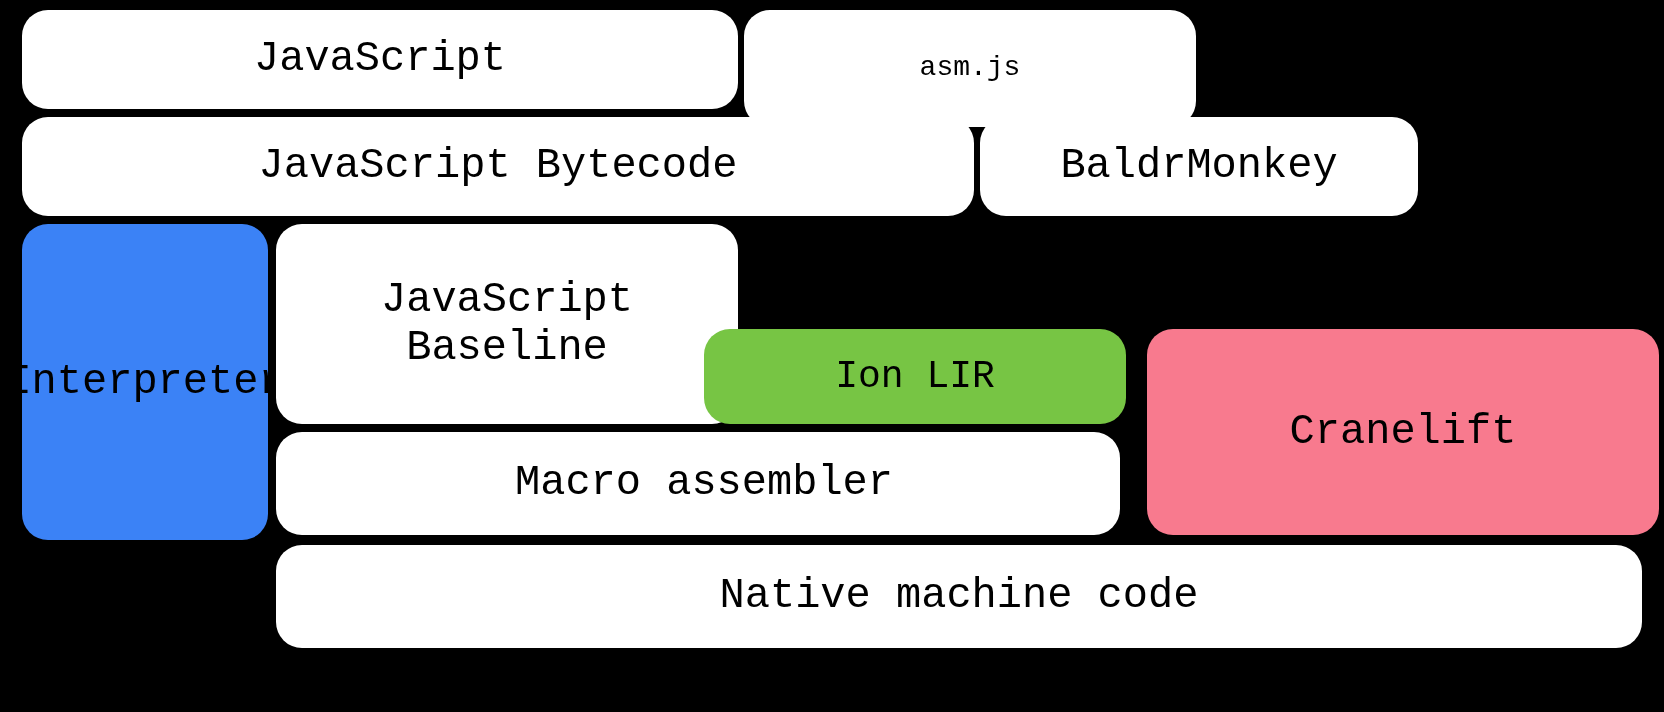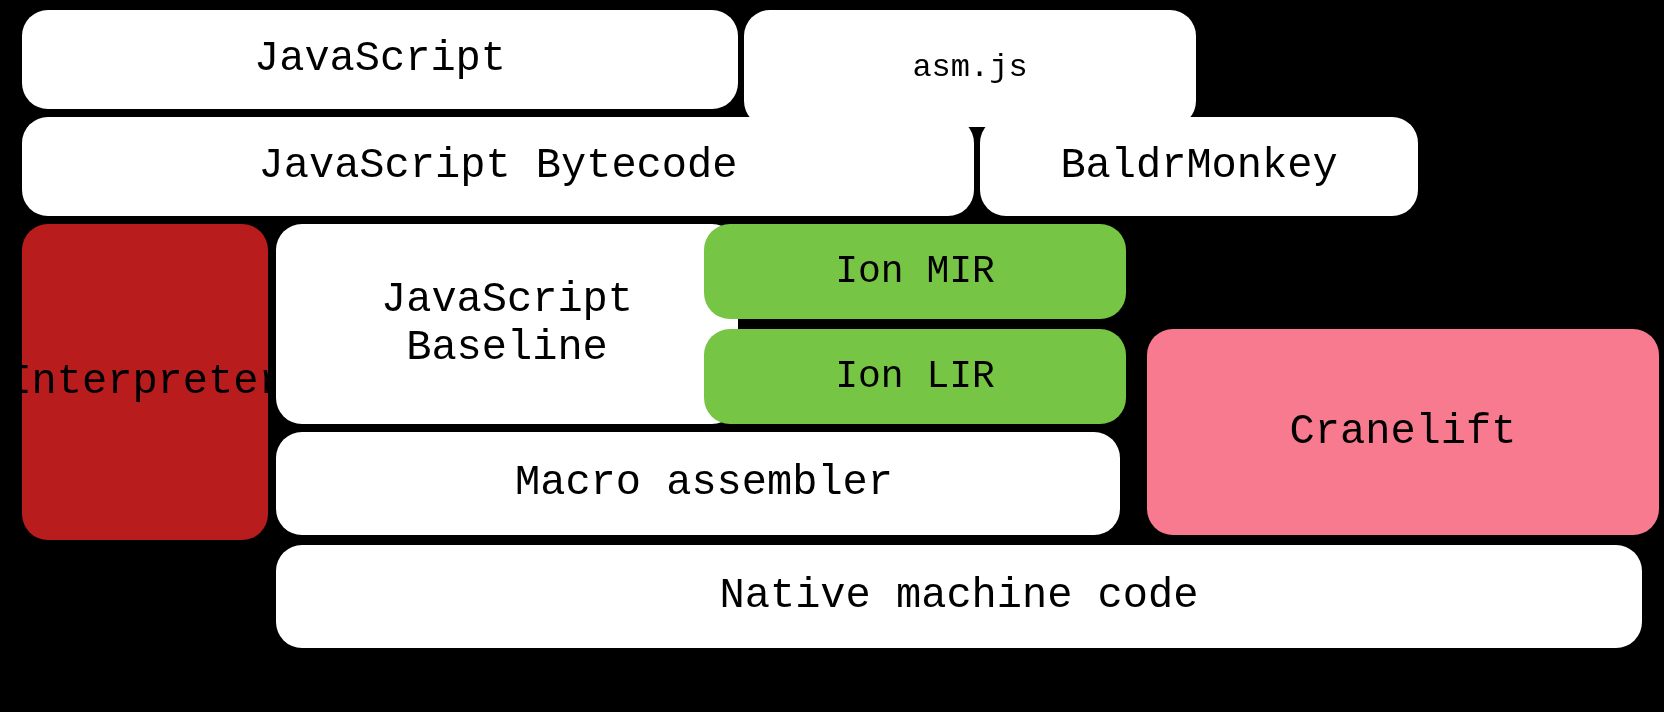--- a/index.html
+++ b/index.html
@@ -22,37 +22,36 @@
     align-items: center;
     justify-content: center;
     text-align: center;
     color: #000000;
     border-radius: 26px;
     line-height: 1.15;
     white-space: pre-line;
     user-select: none;
   }
   .node.fill-white { background: #ffffff; }
-  .node.fill-gray  { background: #b91c1c; }
+  .node.fill-gray  { background: #3b82f6; }
   .node.fill-green { background: #77c544; }
   .node.fill-pink  { background: #f87a8e; margin-left: 17px; }
   .node .label {
     display: block;
     padding: 0 8px;
   }
 </style>
 </head>
 <body>
 
 <div id="stage">
     <div class="node fill-white" style="left: 22px; top: 10px; width: 716px; height: 99px; font-size: 42px;"><span class="label">JavaScript</span></div>
-    <div class="node fill-white" style="left: 744px; top: 10px; width: 452px; height: 117px; font-size: 32px;"><span class="label">asm.js</span></div>
+    <div class="node fill-white" style="left: 744px; top: 10px; width: 452px; height: 117px; font-size: 28px;"><span class="label">asm.js</span></div>
     <div class="node fill-white" style="left: 22px; top: 117px; width: 952px; height: 99px; font-size: 42px;"><span class="label">JavaScript Bytecode</span></div>
     <div class="node fill-white" style="left: 980px; top: 117px; width: 438px; height: 99px; font-size: 42px;"><span class="label">BaldrMonkey</span></div>
     <div class="node fill-gray" style="left: 22px; top: 224px; width: 246px; height: 316px; font-size: 42px;"><span class="label">Interpreter</span></div>
     <div class="node fill-white" style="left: 276px; top: 224px; width: 462px; height: 200px; font-size: 42px;"><span class="label">JavaScript
 Baseline</span></div>
-    <div class="node fill-green" style="left: 704px; top: 224px; width: 422px; height: 95px; font-size: 38px;"><span class="label">Ion MIR</span></div>
     <div class="node fill-green" style="left: 704px; top: 329px; width: 422px; height: 95px; font-size: 38px;"><span class="label">Ion LIR</span></div>
     <div class="node fill-pink" style="left: 1130px; top: 329px; width: 512px; height: 206px; font-size: 42px;"><span class="label">Cranelift</span></div>
     <div class="node fill-white" style="left: 276px; top: 432px; width: 844px; height: 103px; font-size: 42px; padding-left: 12px;"><span class="label">Macro assembler</span></div>
     <div class="node fill-white" style="left: 276px; top: 545px; width: 1366px; height: 103px; font-size: 42px;"><span class="label">Native machine code</span></div>
   </div>
 
 </body></html>

